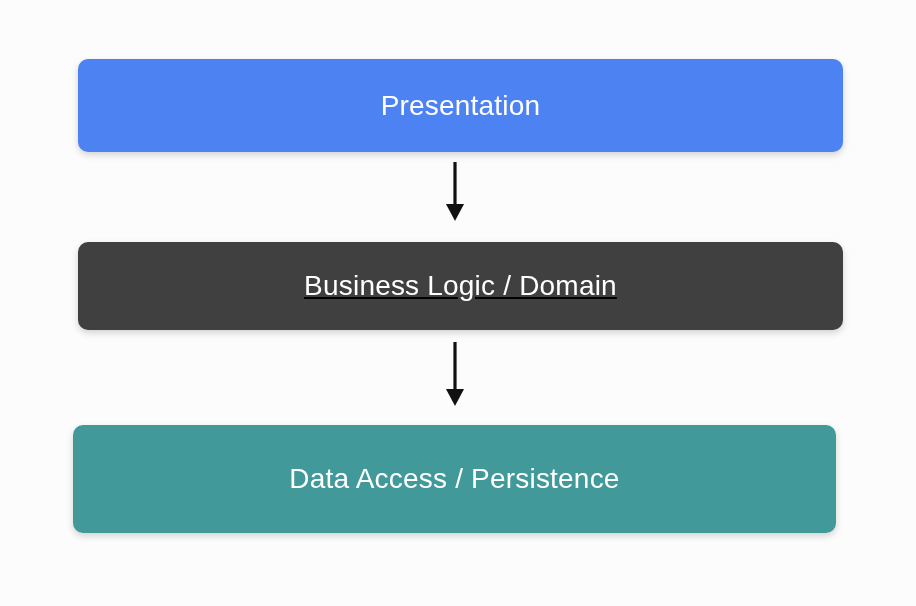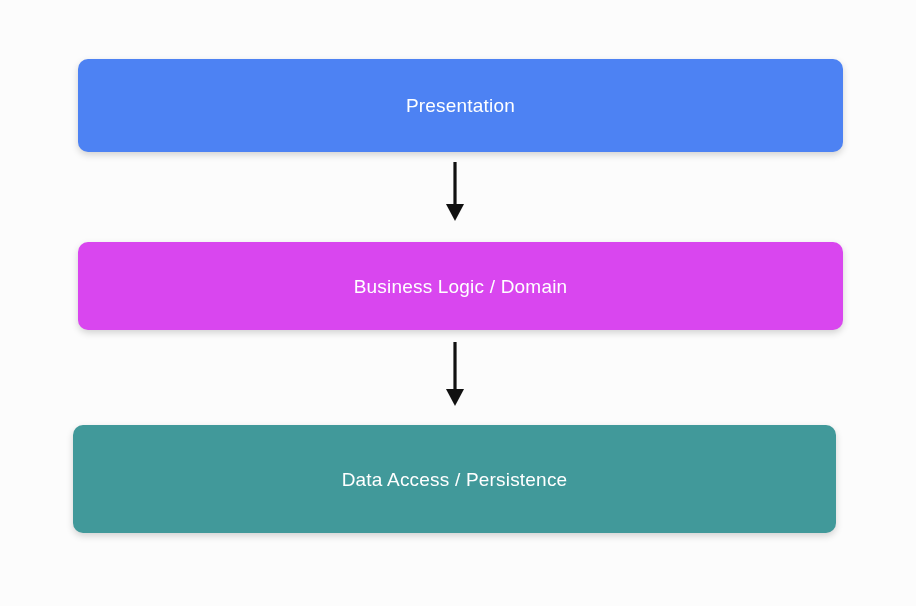--- a/index.html
+++ b/index.html
@@ -28,21 +28,21 @@
     box-shadow: 0 3px 7px rgba(0, 0, 0, 0.17);
     display: flex;
     align-items: center;
     justify-content: center;
     box-sizing: border-box;
   }
 
   .layer-label {
     color: #ffffff;
     font-family: "Liberation Sans", sans-serif;
-    font-size: 19px;
+    font-size: 28px;
     font-weight: 400;
     letter-spacing: 0.2px;
     line-height: 1;
     text-align: right;
     white-space: nowrap;
     user-select: none;
   }
 
   
   #box-presentation {
@@ -100,21 +100,21 @@
     <span class="layer-label" style="color: rgb(255, 255, 255);">Presentation</span>
   </div>
 
   <div class="connector-arrow" id="arrow-presentation-to-business">
     <svg viewBox="0 0 36 62" preserveAspectRatio="none">
       <line x1="18" y1="2" x2="18" y2="46" stroke="#111111" stroke-width="3.2"></line>
       <polygon points="9,44 27,44 18,61" fill="#111111"></polygon>
     </svg>
   </div>
 
-  <div class="layer-box" id="box-business-logic" style="background-color: #d946ef;">
+  <div class="layer-box" id="box-business-logic" style="background-color: #404040; text-decoration: underline;">
     <span class="layer-label" style="color: rgb(255, 255, 255);">Business Logic / Domain</span>
   </div>
 
   <div class="connector-arrow" id="arrow-business-to-data">
     <svg viewBox="0 0 36 68" preserveAspectRatio="none">
       <line x1="18" y1="2" x2="18" y2="51" stroke="#111111" stroke-width="3.2"></line>
       <polygon points="9,49 27,49 18,66" fill="#111111"></polygon>
     </svg>
   </div>
 

